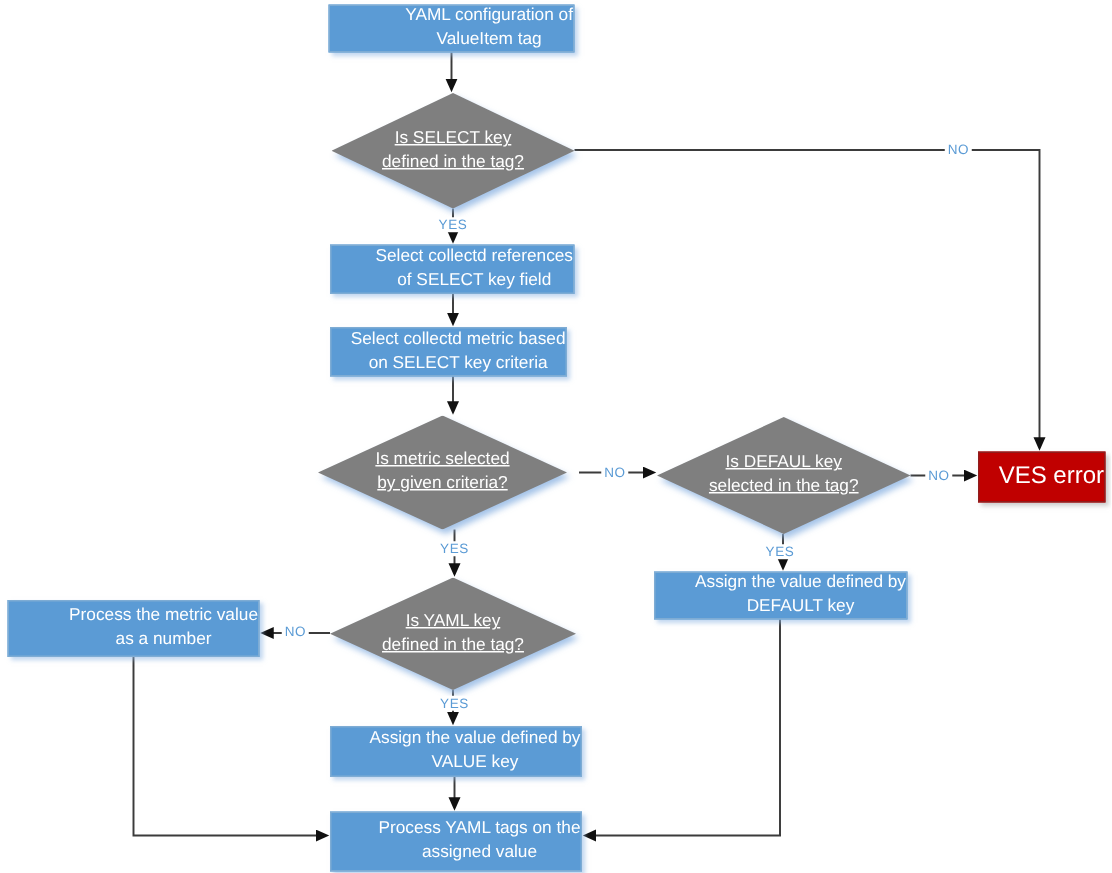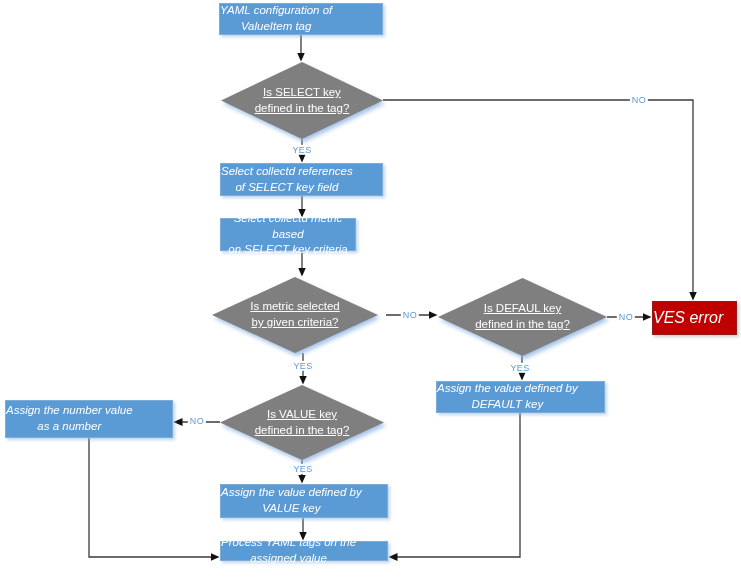--- a/index.html
+++ b/index.html
@@ -3,23 +3,23 @@
 <meta charset="utf-8">
 <style>
   html,body { margin:0; padding:0; background:#ffffff; }
   .canvas {
     position:relative; width:741px; height:582px; background:#ffffff;
     font-family:"Liberation Sans", sans-serif; overflow:hidden;
   }
   svg.connectors { position:absolute; left:0; top:0; pointer-events:none; }
   .node {
     position:absolute; box-sizing:border-box;
-    display:flex; align-items:center; justify-content:flex-start;
+    display:flex; align-items:center; justify-content:flex-end;
     text-align:center; color:var(--node_text,#ffffff);
-    font-size:11.5px; line-height:1.35;font-style:italic;
+    font-size:11.5px; line-height:1.35;
   }
   .nlabel { white-space:pre-line; }
   .process {
     background:var(--process_fill,#5B9BD5);
     border:1px solid var(--process_border,#7EACD4);
     box-shadow:2px 2px 3px rgba(141,180,226,0.55);
   }
   .error {
     background:var(--error_fill,#C00000);
     border:1px solid var(--error_border,#8F1D1D);
@@ -75,70 +75,70 @@
   <div class="node process" style="left:219px;top:3px;width:164px;height:32px">
     <span class="nlabel">YAML configuration of
 ValueItem tag</span>
   </div>
 
   <div class="node process" style="left:220px;top:163px;width:163px;height:33px">
     <span class="nlabel">Select collectd references
 of SELECT key field</span>
   </div>
 
-  <div class="node process" style="left:220px;top:218px;width:136px;height:33px">
+  <div class="node process" style="left:220px;top:218px;width:158px;height:33px">
     <span class="nlabel">Select collectd metric based
 on SELECT key criteria</span>
   </div>
 
   <div class="node error" style="left:652px;top:301px;width:85px;height:34px">
     <span class="nlabel">VES error</span>
   </div>
 
   <div class="node process" style="left:436px;top:381px;width:169px;height:32px">
     <span class="nlabel">Assign the value defined by
 DEFAULT key</span>
   </div>
 
   <div class="node process" style="left:5px;top:400px;width:168px;height:38px">
-    <span class="nlabel">Assign the number value
+    <span class="nlabel">Process the metric value
 as a number</span>
   </div>
 
   <div class="node process" style="left:220px;top:484px;width:168px;height:34px">
     <span class="nlabel">Assign the value defined by
 VALUE key</span>
   </div>
 
-  <div class="node process" style="left:220px;top:541px;width:168px;height:20px">
+  <div class="node process" style="left:220px;top:541px;width:168px;height:40px">
     <span class="nlabel">Process YAML tags on the
 assigned value</span>
   </div>
 
   <div class="dwrap" style="left:221px;top:62px;width:162px;height:77px">
     <div class="diamond"></div>
     <span class="nlabel">Is SELECT key
 defined in the tag?</span>
   </div>
 
   <div class="dwrap" style="left:212px;top:277px;width:166px;height:76px">
     <div class="diamond"></div>
     <span class="nlabel">Is metric selected
 by given criteria?</span>
   </div>
 
   <div class="dwrap" style="left:438px;top:278px;width:169px;height:78px">
     <div class="diamond"></div>
     <span class="nlabel">Is DEFAUL key
-defined in the tag?</span>
+selected in the tag?</span>
   </div>
 
   <div class="dwrap" style="left:220px;top:385px;width:164px;height:75px">
     <div class="diamond"></div>
-    <span class="nlabel">Is VALUE key
+    <span class="nlabel">Is YAML key
 defined in the tag?</span>
   </div>
 
   <span class="elabel" style="left:302px;top:150px">YES</span>
   <span class="elabel" style="left:639px;top:100px">NO</span>
   <span class="elabel" style="left:410px;top:315px">NO</span>
   <span class="elabel" style="left:303px;top:366px">YES</span>
   <span class="elabel" style="left:626px;top:317px">NO</span>
   <span class="elabel" style="left:520px;top:368px">YES</span>
   <span class="elabel" style="left:197px;top:421px">NO</span>

